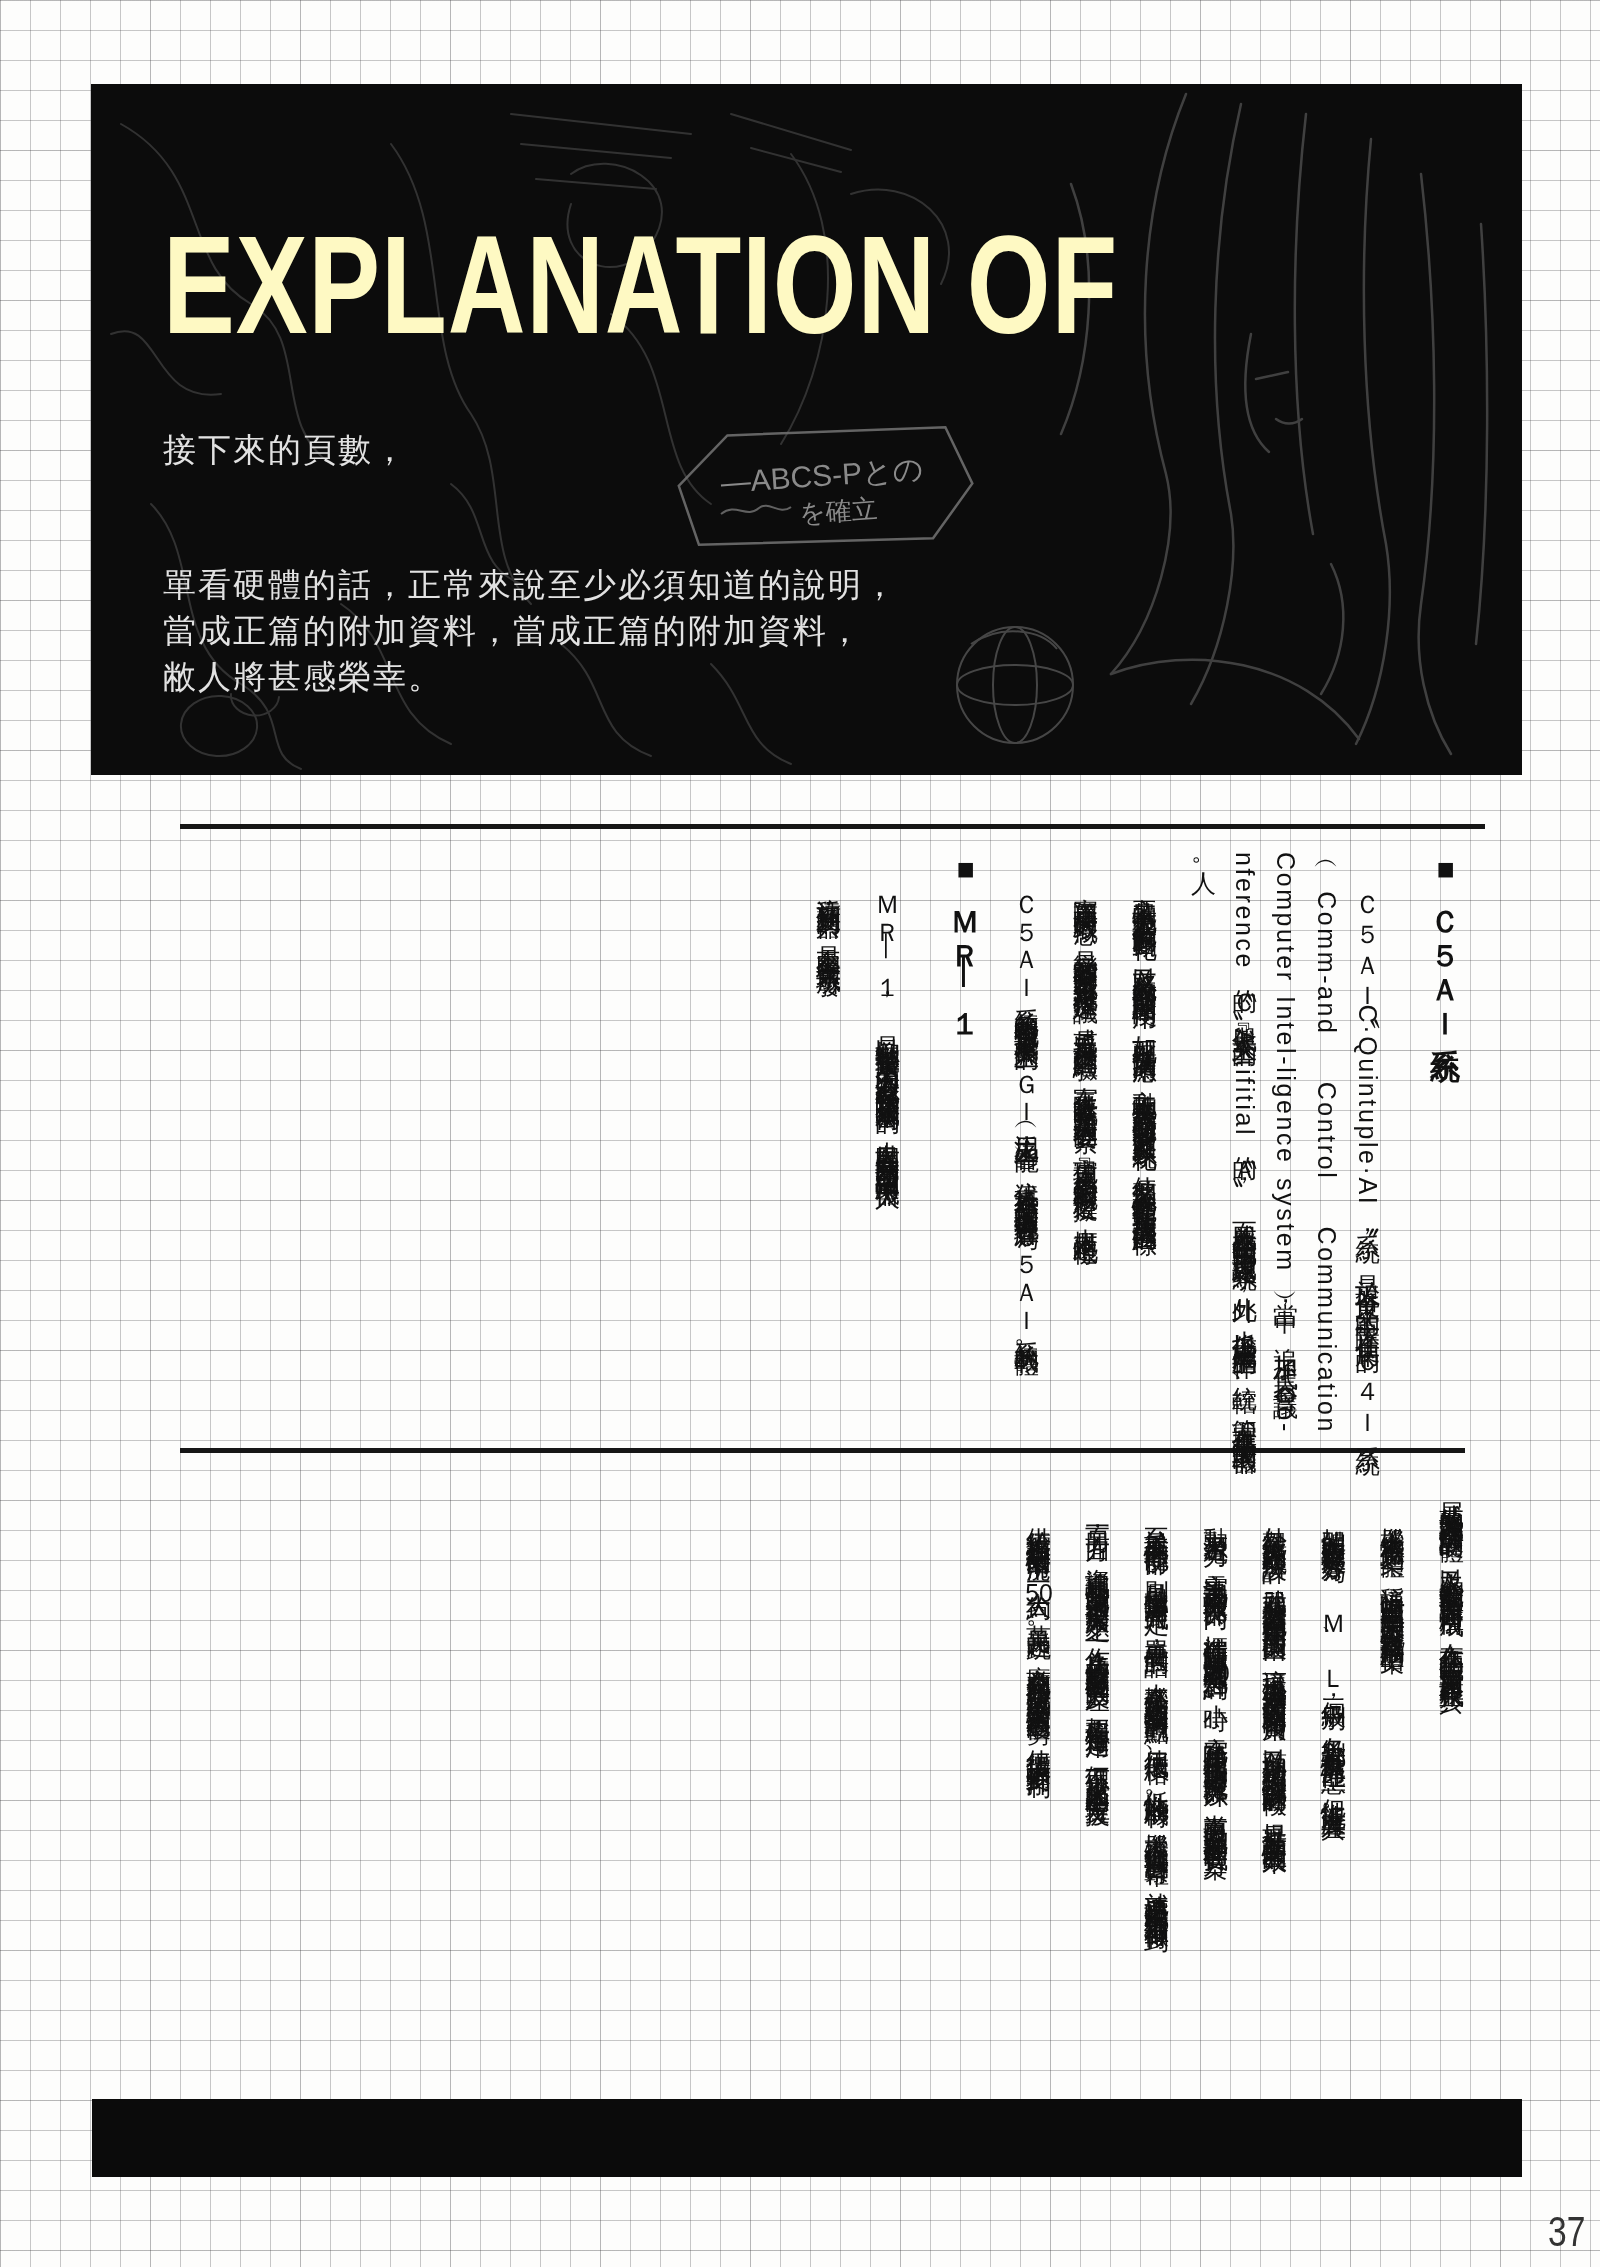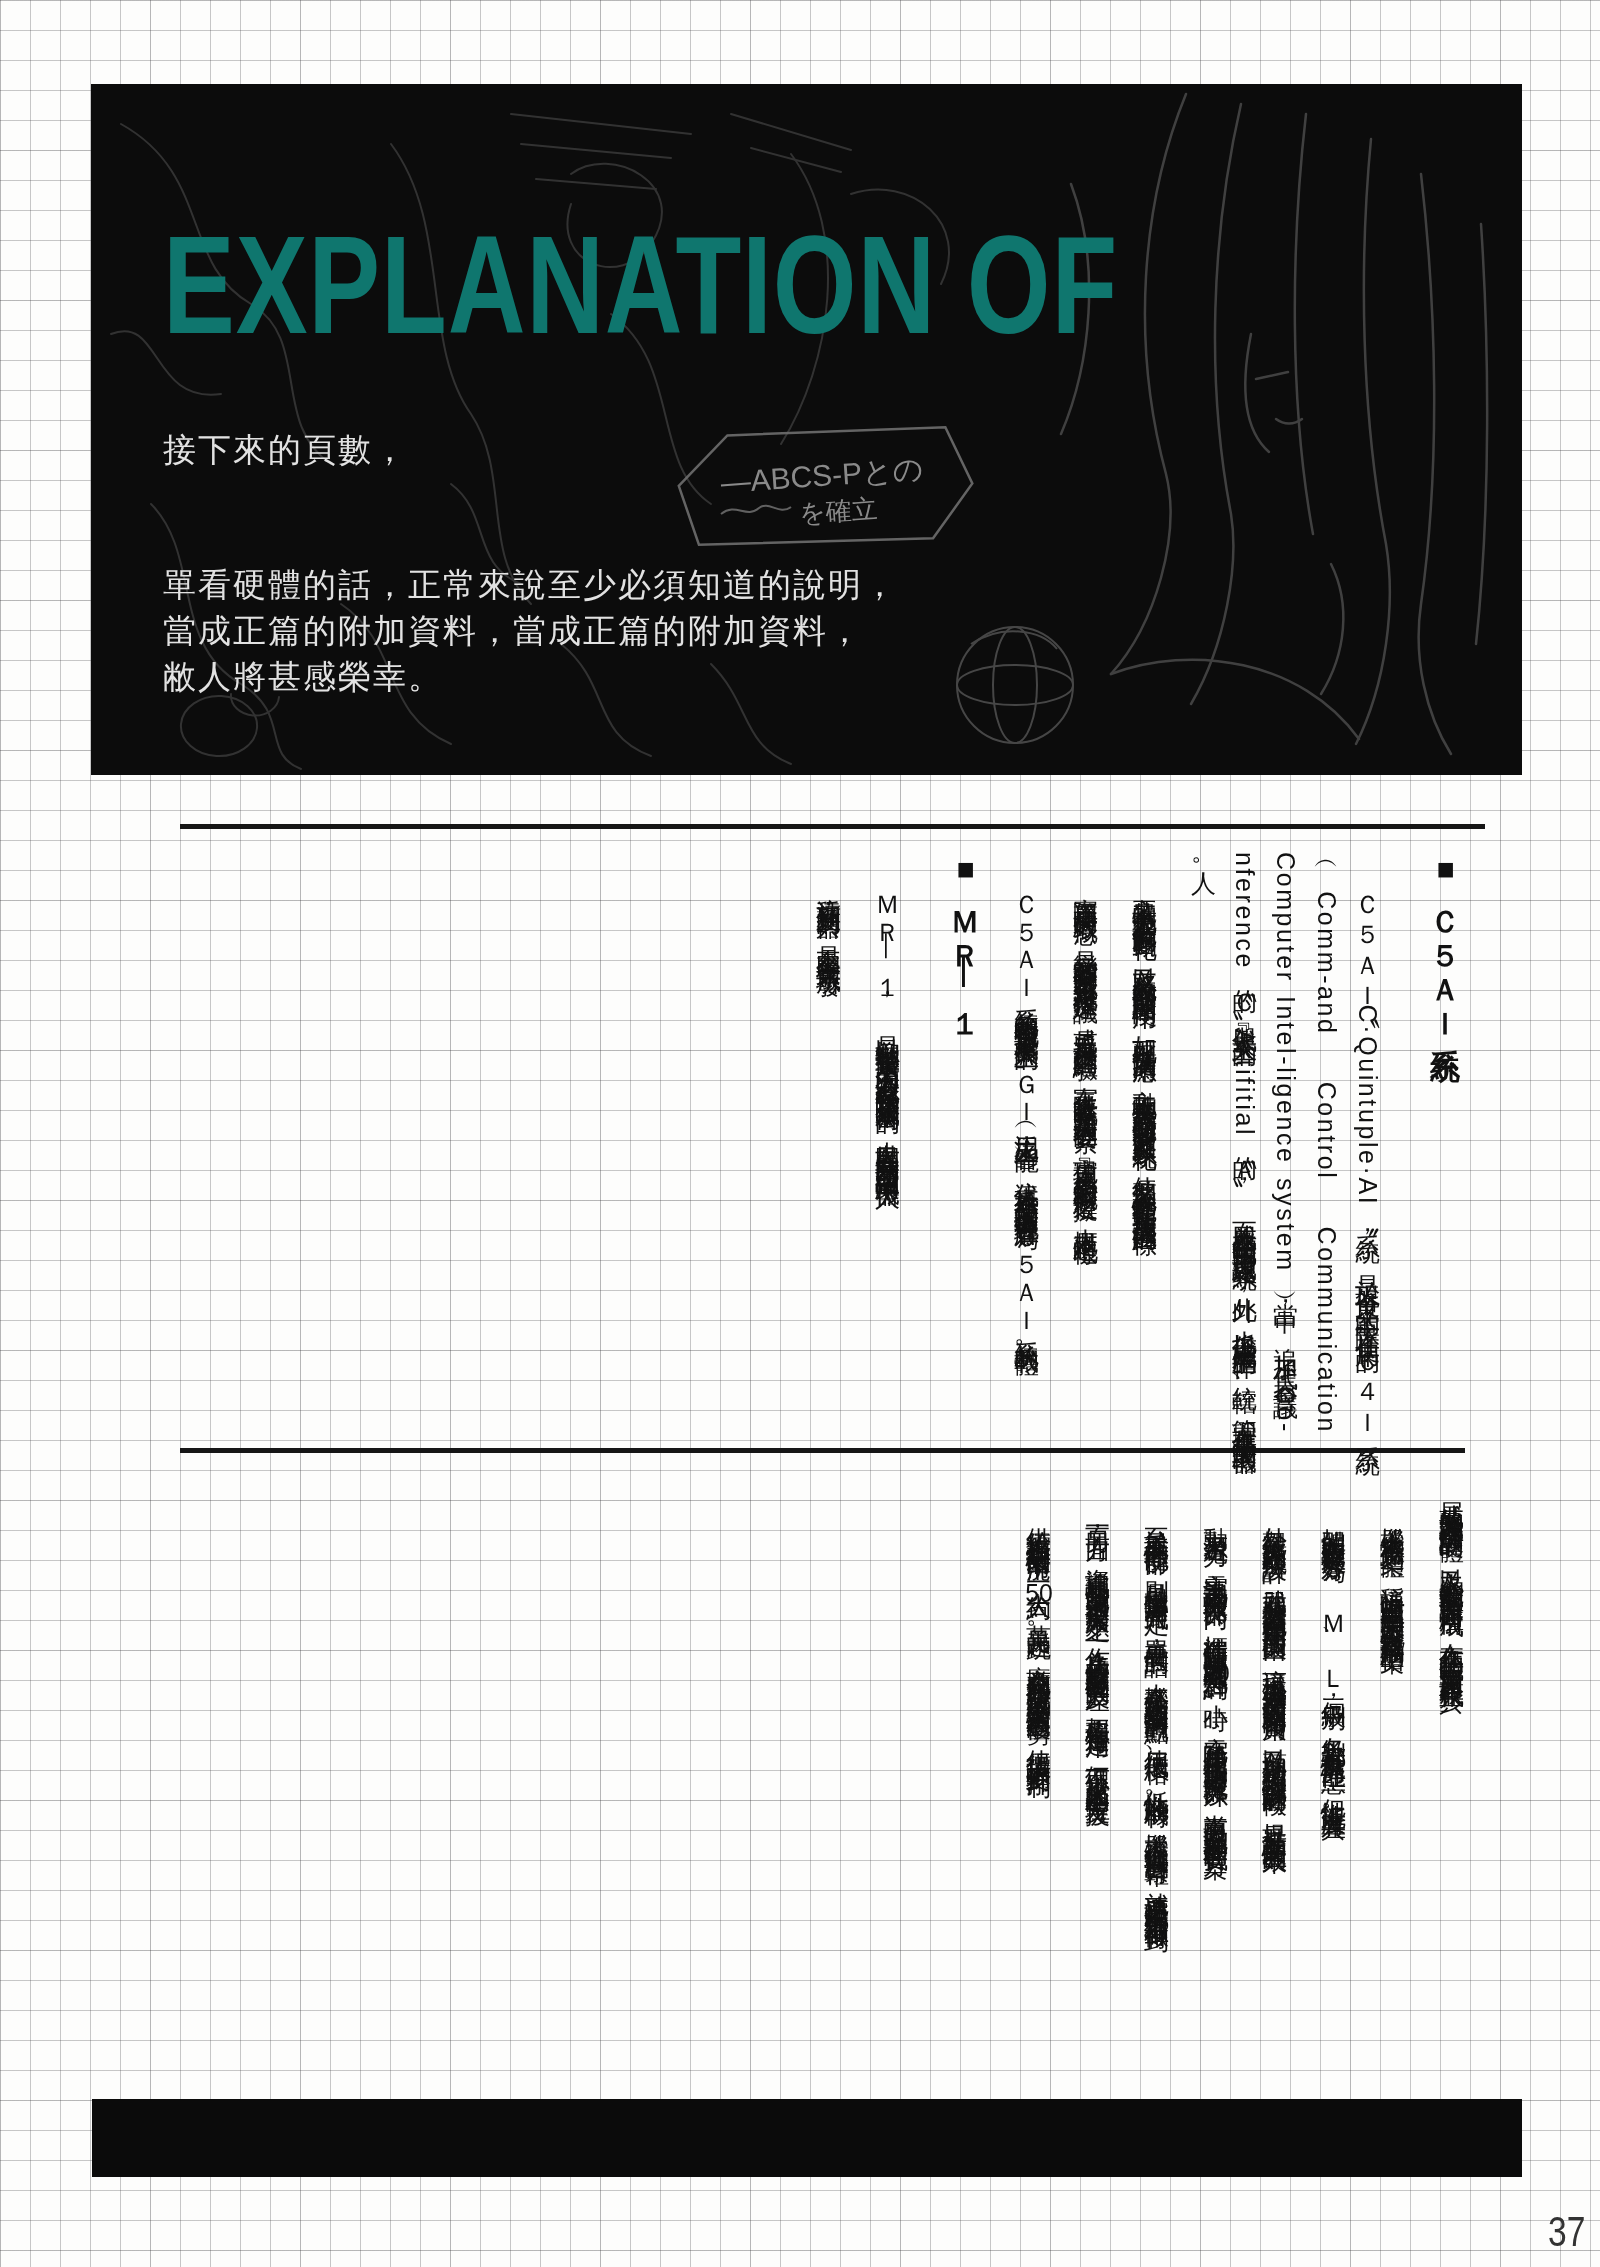--- a/index.html
+++ b/index.html
@@ -18,21 +18,21 @@
 
   
   .header-panel{
     position:absolute;left:91px;top:84px;width:1431px;height:691px;
     background:#0c0c0c;overflow:hidden;
   }
   .chalk{position:absolute;inset:0;z-index:1;}
   .title{position:absolute;left:72px;top:118px;z-index:2;white-space:nowrap;}
   .title-line{
     display:block;height:165px;line-height:165px;
-    font-size:140px;font-weight:700;color:#0f766e;
+    font-size:140px;font-weight:700;color:#fef9c3;
     letter-spacing:1px;
     text-decoration:underline;
   }
   .title-line span{display:inline-block;transform-origin:left center;}
   .title-line.l1 span{transform:scaleX(0.77);}
   .title-line.l2 span{transform:scaleX(0.66);}
   .cn-block{position:absolute;left:72px;z-index:2;color:#e2e2e2;
     font-size:33px;letter-spacing:2px;white-space:nowrap;}
   .cn-intro{top:342px;line-height:48px;}
   .cn-note{top:478px;line-height:46px;}

